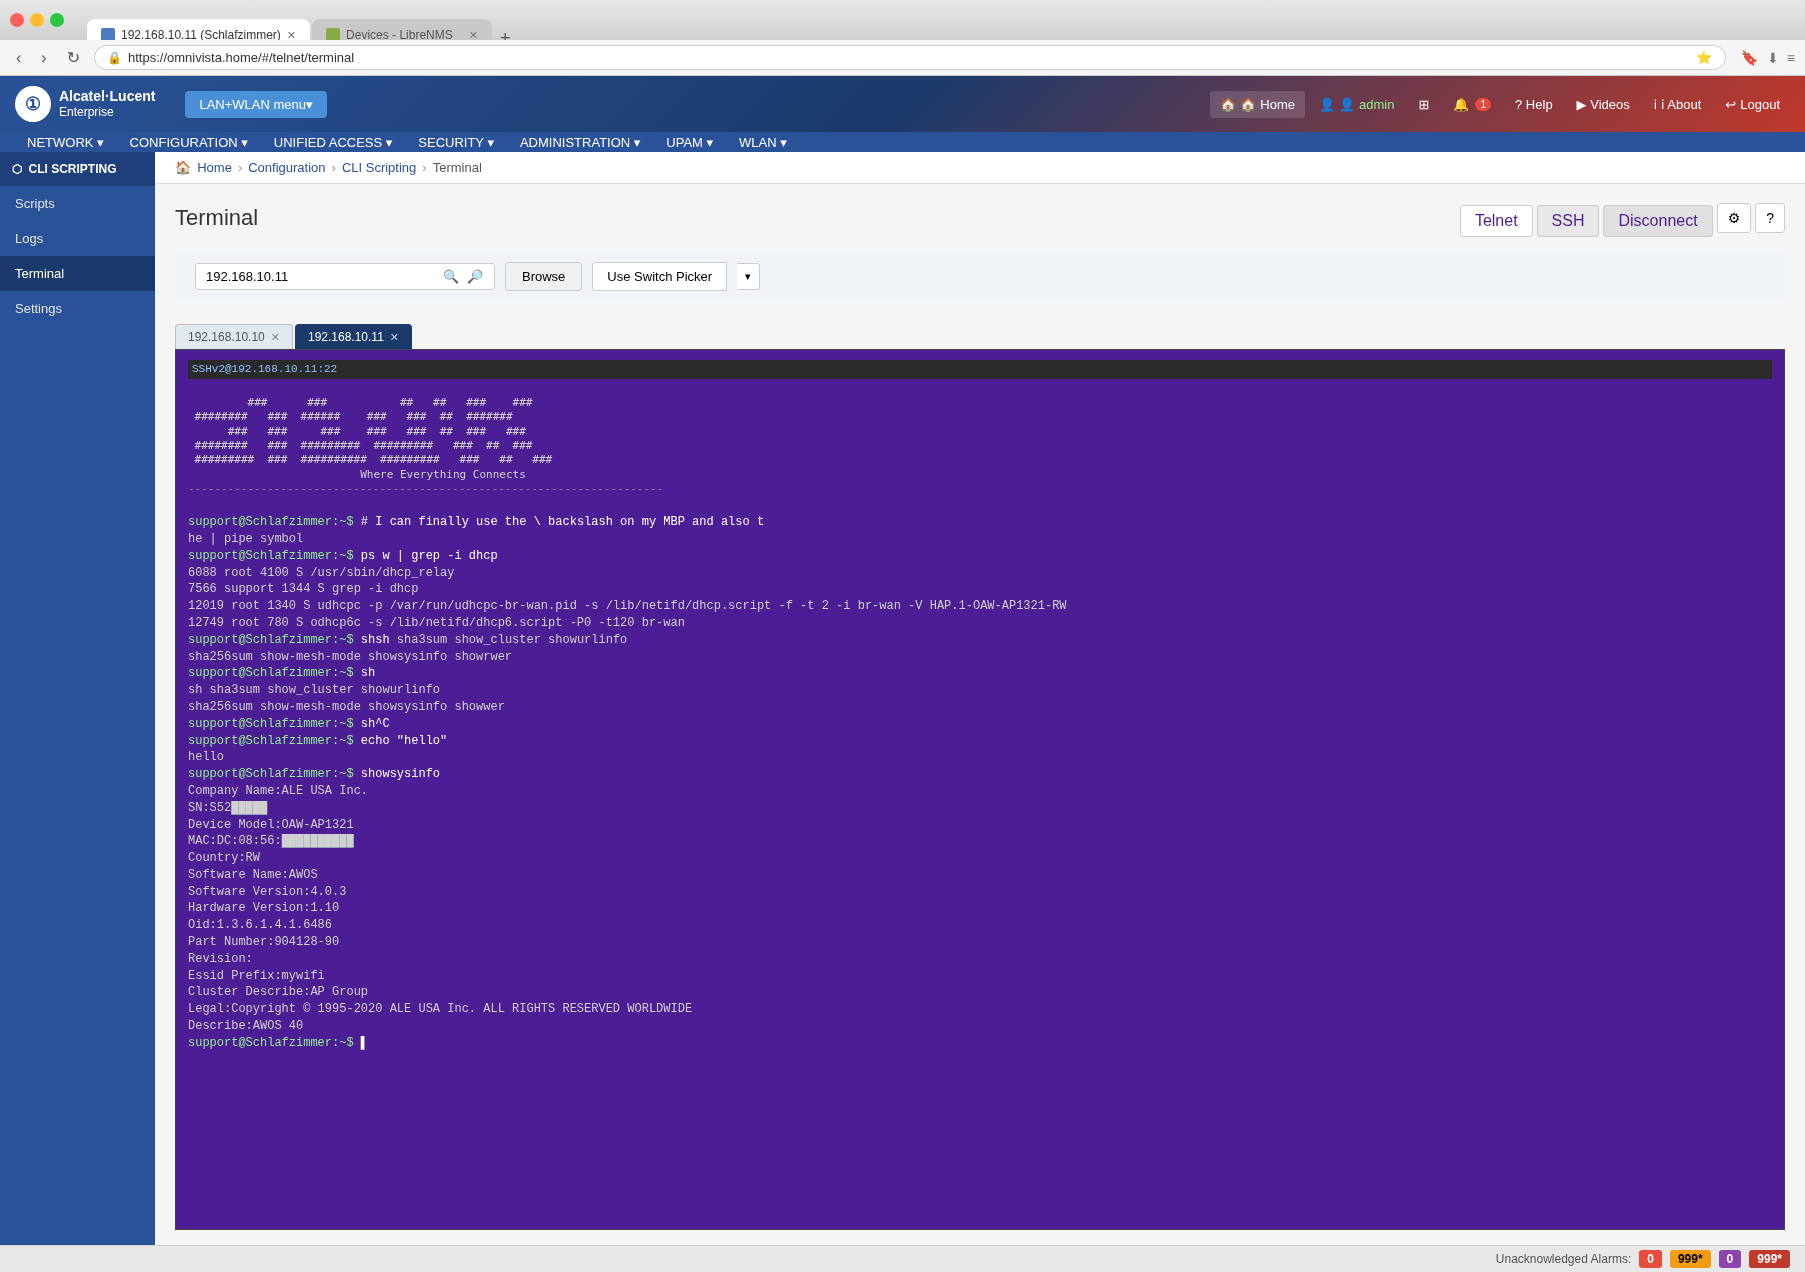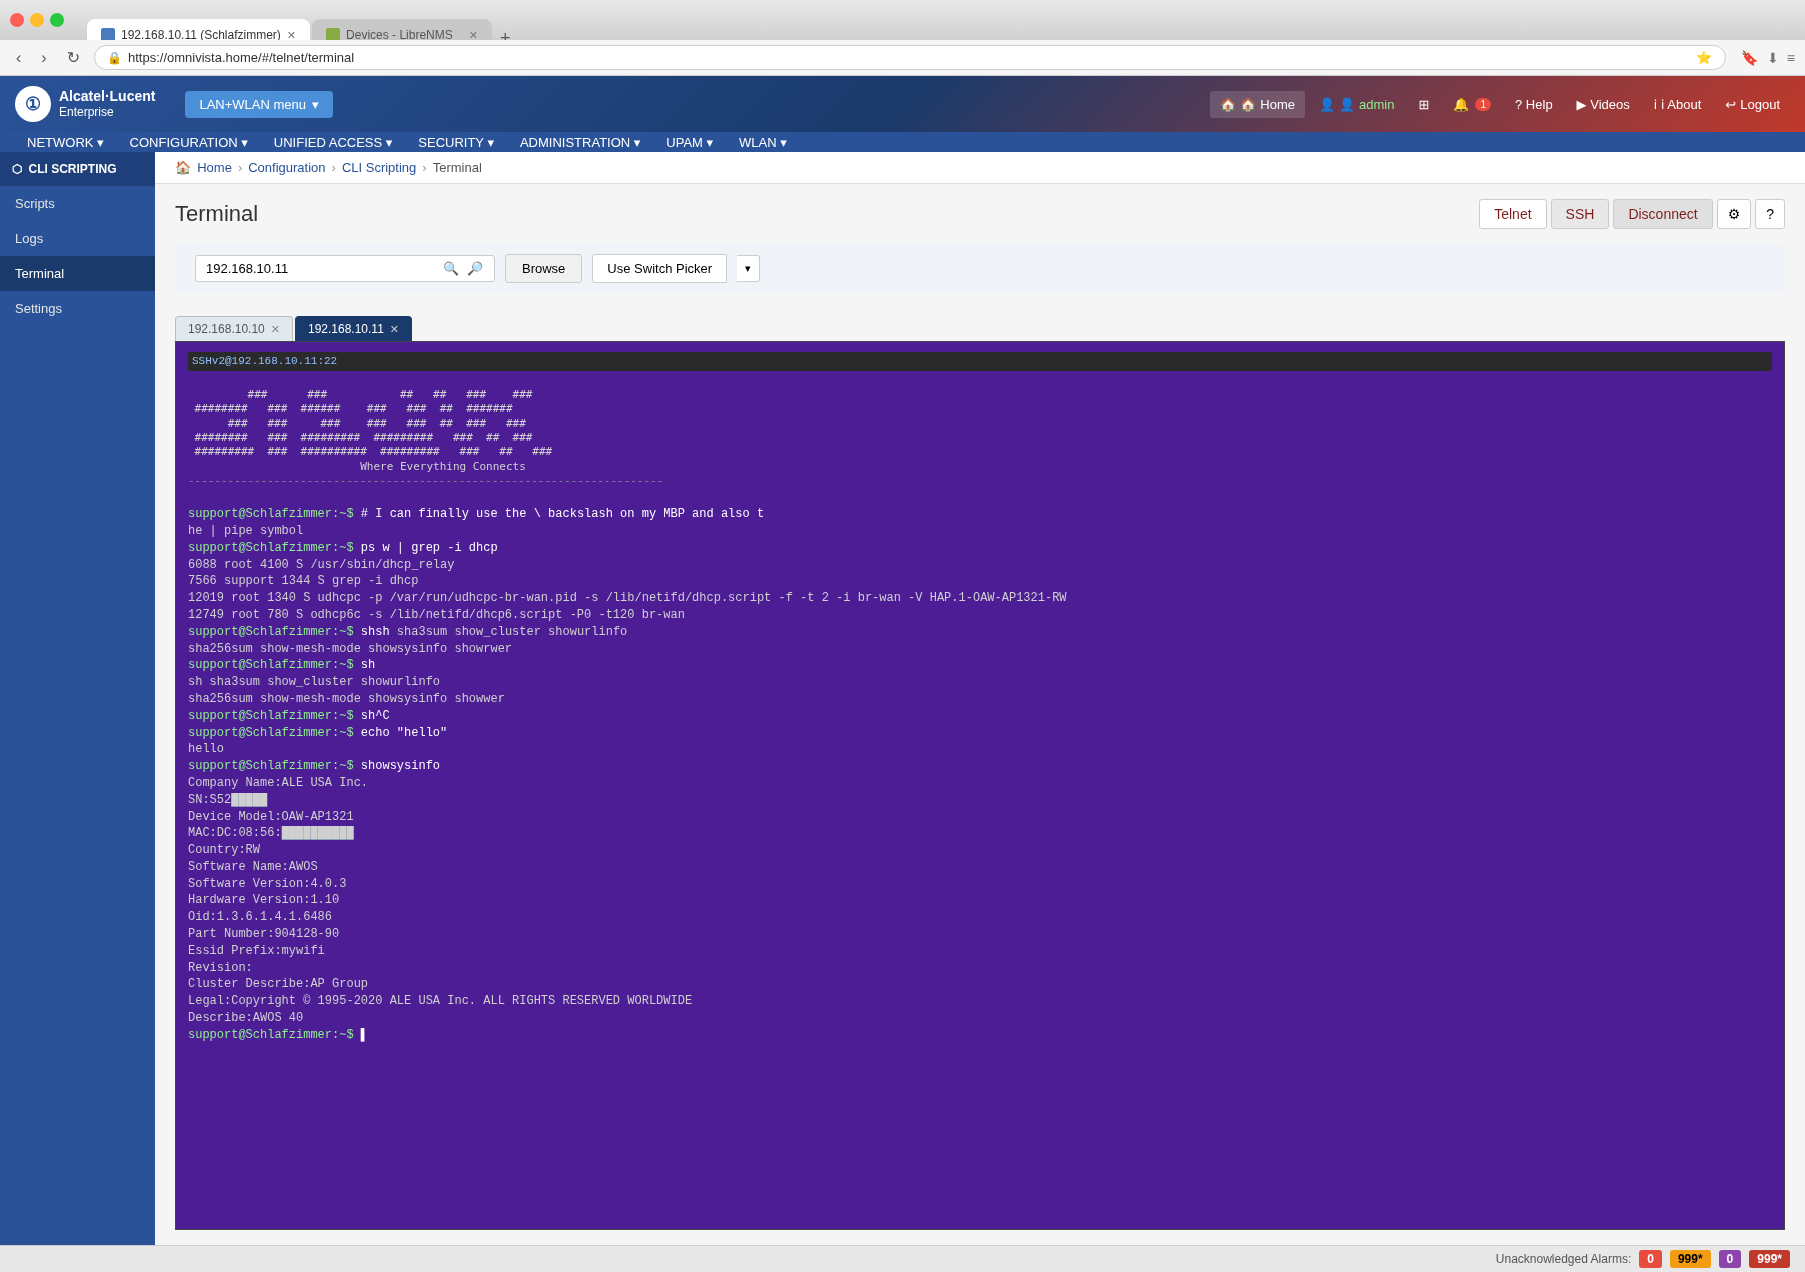--- a/index.html
+++ b/index.html
@@ -148,21 +148,20 @@
     .lan-menu {
       background: #4a90d9;
       color: white;
       border: none;
       padding: 6px 14px;
       border-radius: 4px;
       font-size: 13px;
       cursor: pointer;
       display: flex;
       align-items: center;
-      gap: 6px;
     }
 
     .top-nav-right {
       margin-left: auto;
       display: flex;
       align-items: center;
       gap: 4px;
     }
     .nav-action-btn {
       background: none;
@@ -286,23 +285,24 @@
     .terminal-actions {
       display: flex;
       gap: 4px;
       align-items: center;
     }
     .action-btn {
       padding: 6px 14px;
       border: 1px solid #ccc;
       background: white;
       cursor: pointer;
-      font-size: 14px;
-      color: #7f1d1d;
+      font-size: 16px;
+      color: #4c1d95;
       border-radius: 3px;
+      margin-top: 6px;
     }
     .action-btn.active { background: #e8e8e8; }
     .action-btn.disconnect { background: #e0e0e0; }
     .icon-btn {
       padding: 6px 10px;
       border: 1px solid #ccc;
       background: white;
       cursor: pointer;
       font-size: 14px;
       border-radius: 3px;
@@ -658,22 +658,22 @@
               <div>     Company Name:ALE USA Inc.</div>
               <div>          SN:S52<span style="background:#1a4a8a;">█████</span></div>
               <div>  Device Model:OAW-AP1321</div>
               <div>         MAC:DC:08:56:<span style="background:#1a4a8a;">██████████</span></div>
               <div>        Country:RW</div>
               <div>   Software Name:AWOS</div>
               <div>Software Version:4.0.3</div>
               <div>Hardware Version:1.10</div>
               <div>          Oid:1.3.6.1.4.1.6486</div>
               <div>    Part Number:904128-90</div>
+              <div>        Revision:</div>
               <div>    Essid Prefix:mywifi</div>
-              <div>        Revision:</div>
               <div>Cluster Describe:AP Group</div>
               <div>          Legal:Copyright © 1995-2020 ALE USA Inc.  ALL RIGHTS RESERVED WORLDWIDE</div>
               <div>       Describe:AWOS 40</div>
               <div><span style="color:#90ee90;">support@Schlafzimmer:~$</span> <span style="color:#fff;">▌</span></div>
             </div>
           </div>
         </div>
       </div>
     </div>
 

